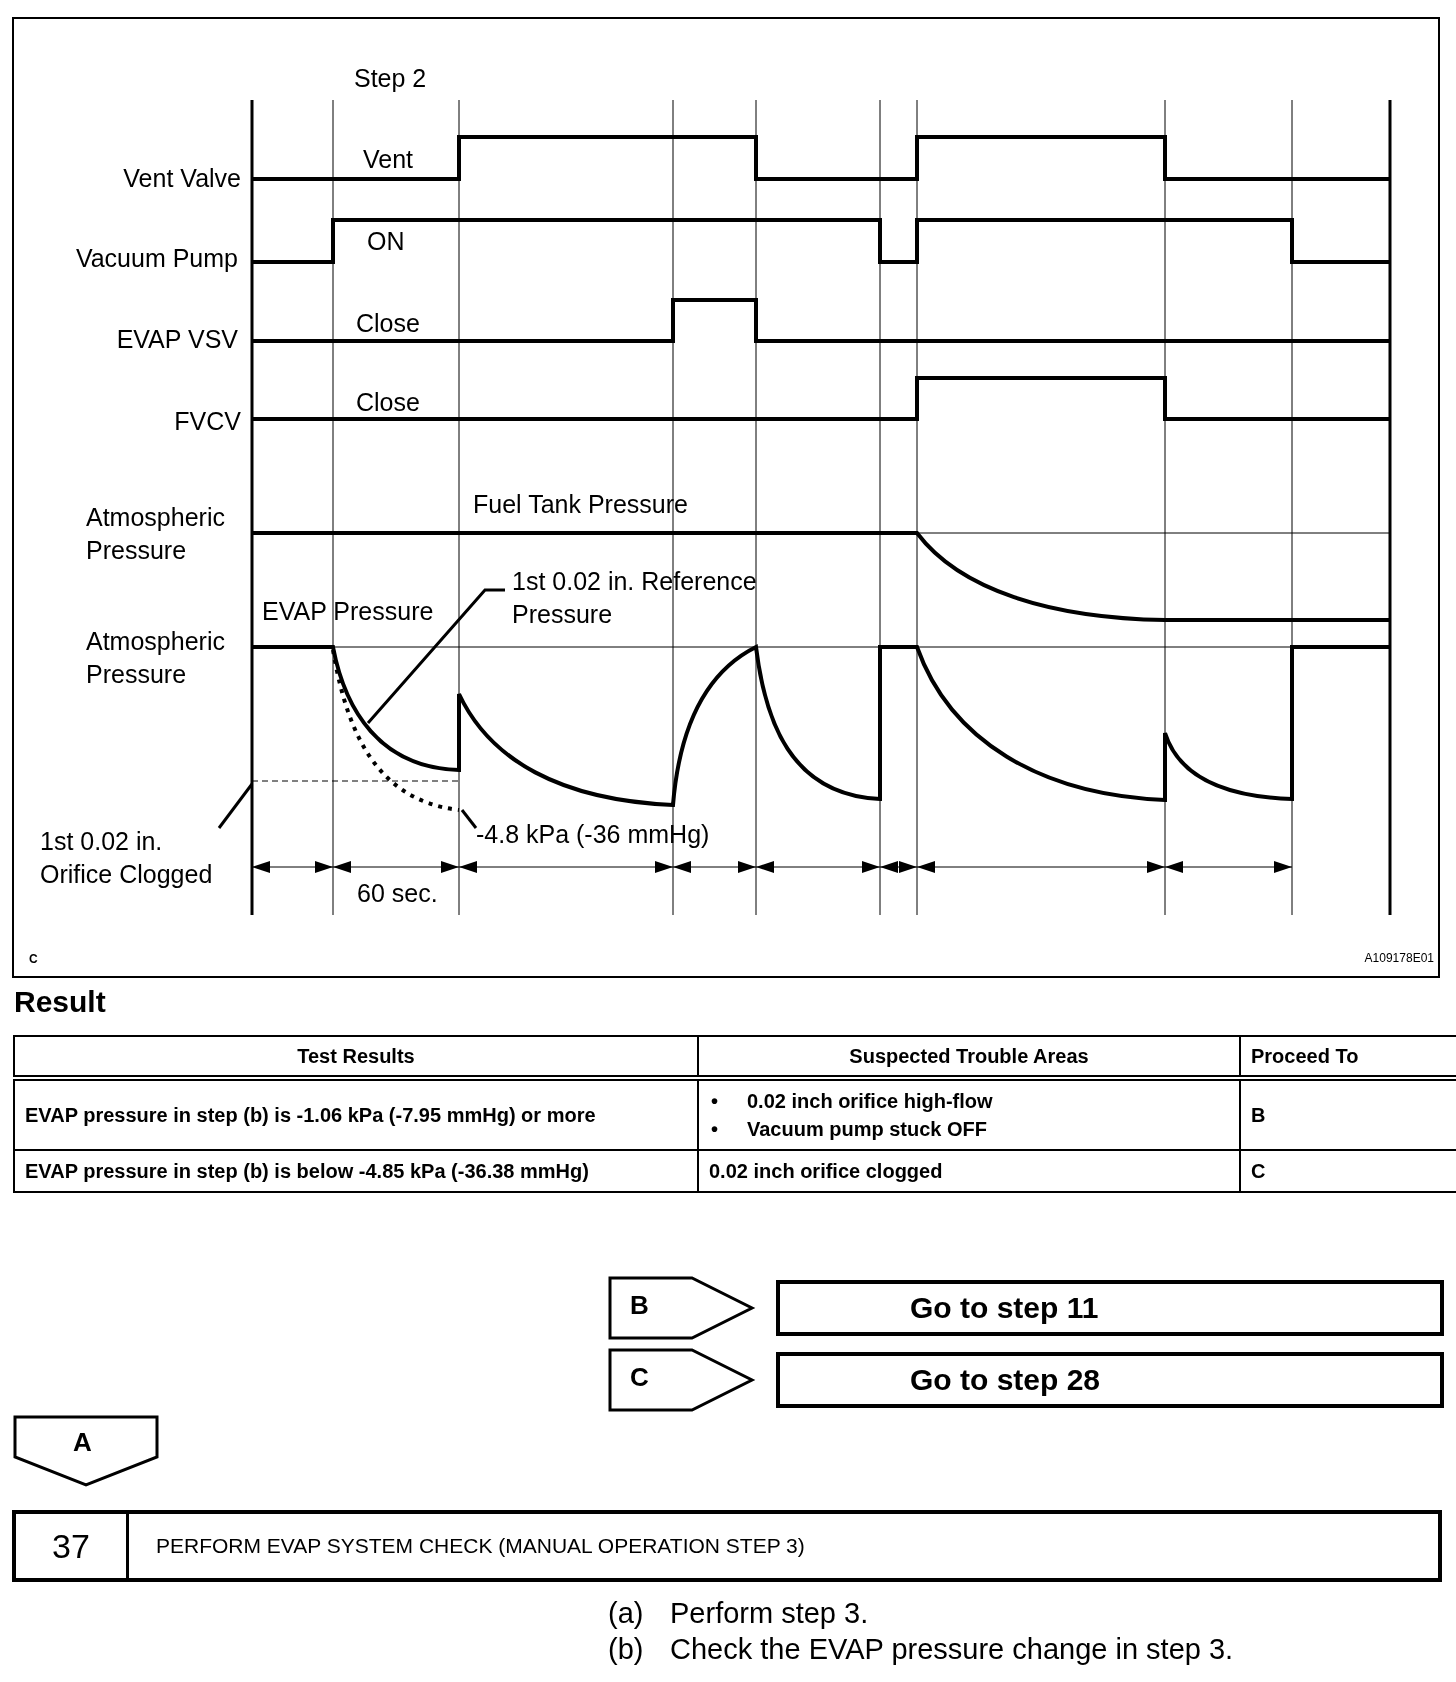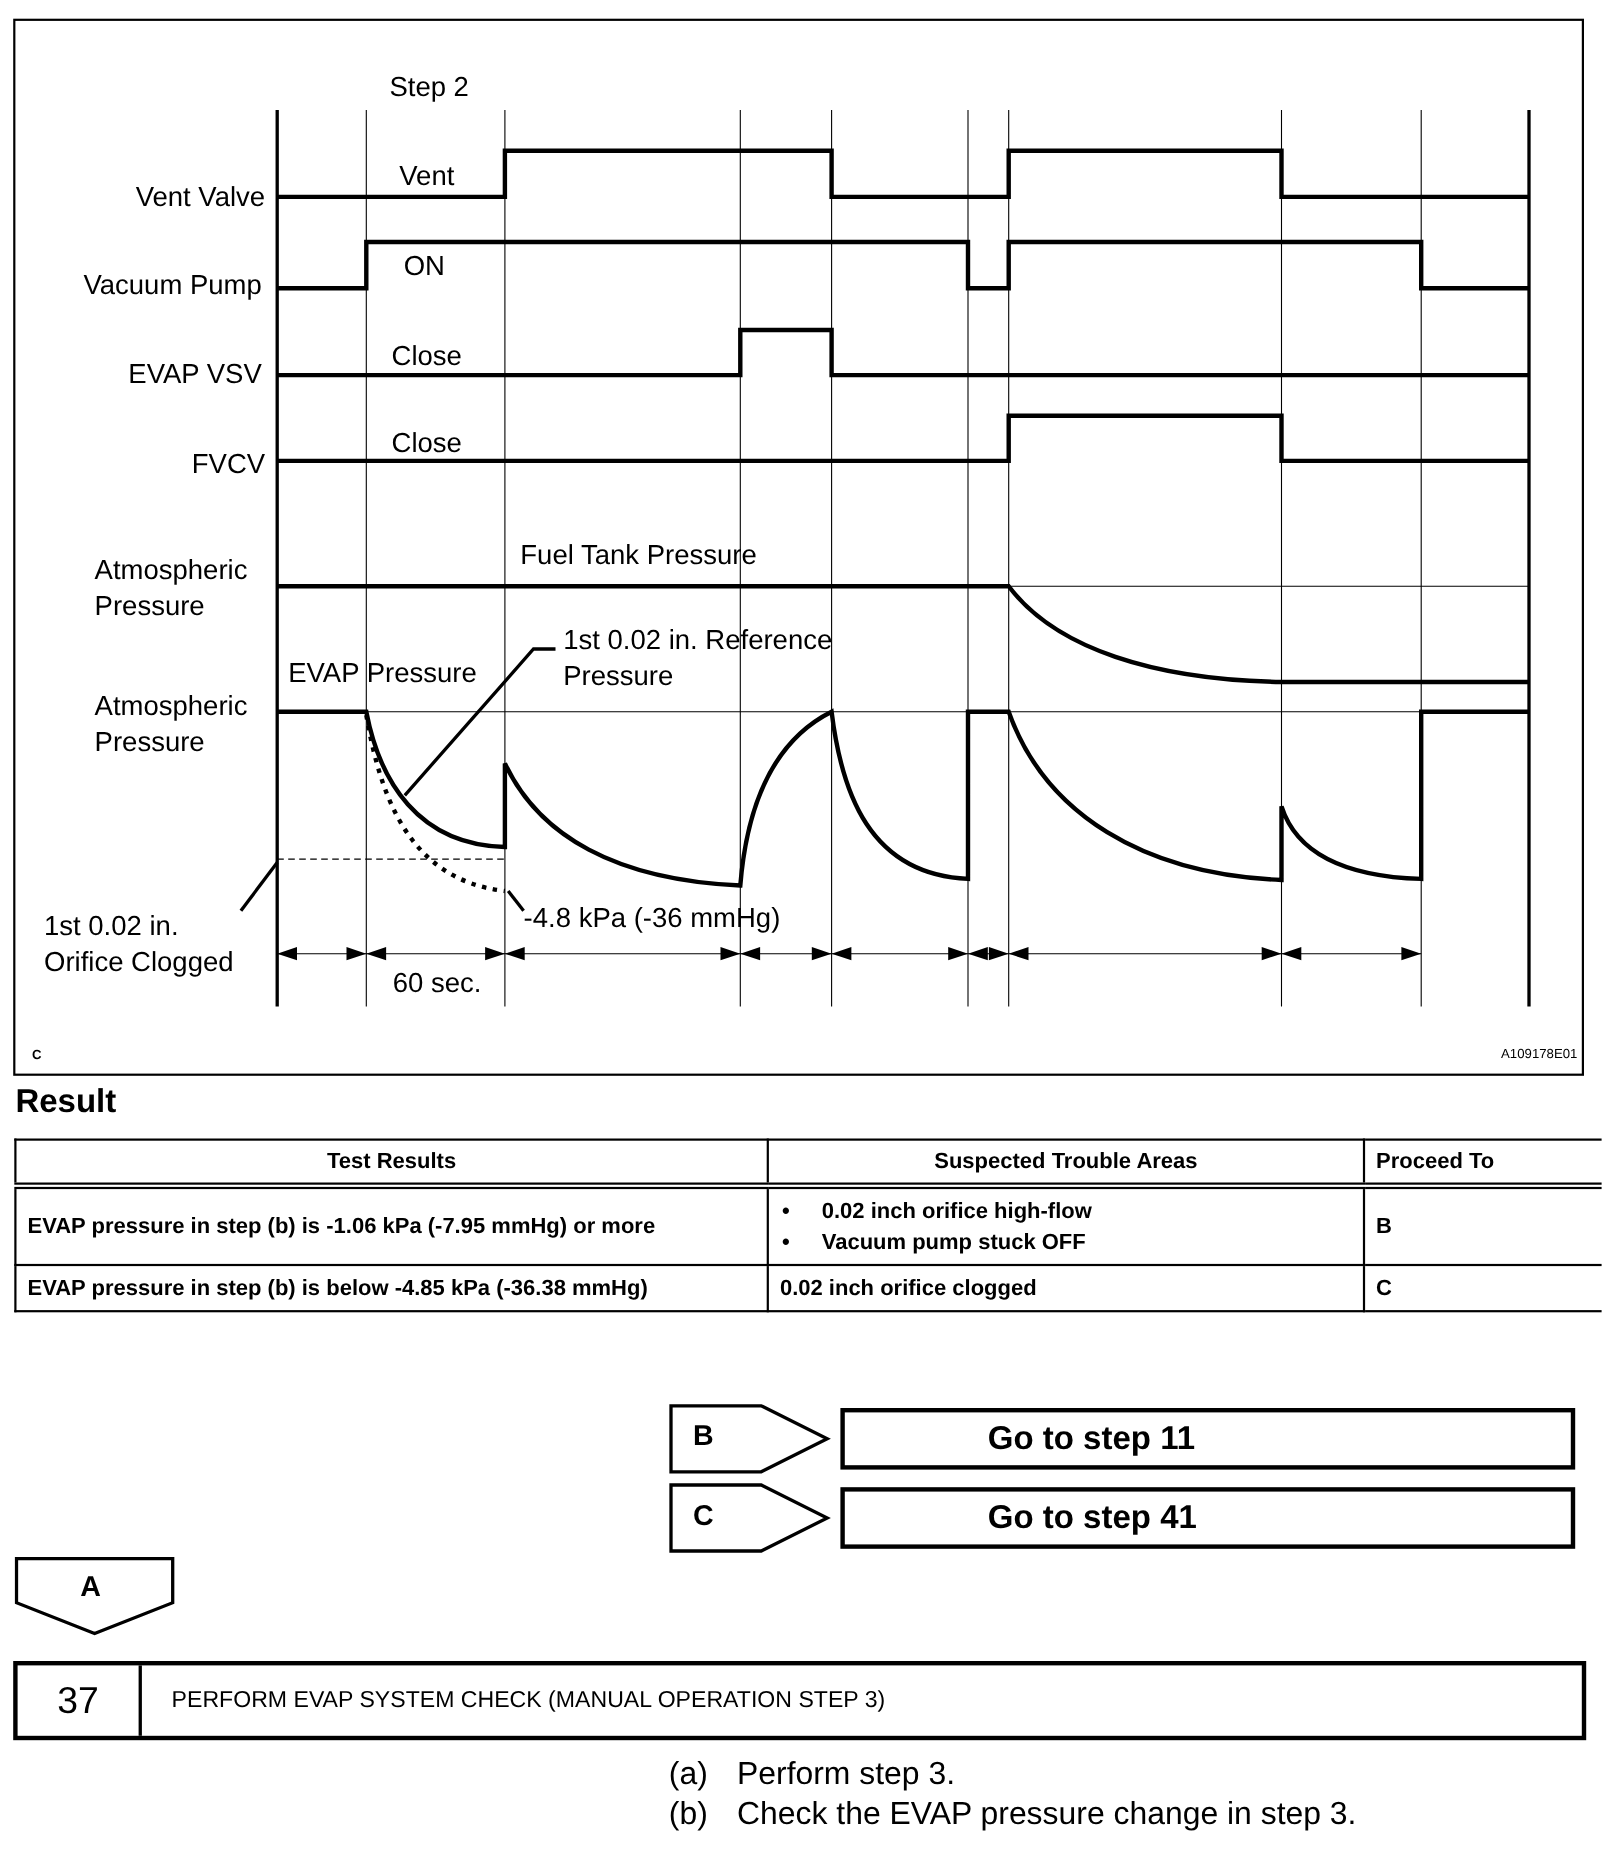--- a/index.html
+++ b/index.html
@@ -18,21 +18,21 @@
   table.results tr.r1 td { height:52px; }
   table.results tr.r2 td { height:52px; }
   table.results tr.r3 td { height:24px; }
   ul.bullets { margin:0; padding:0; list-style:none; }
   ul.bullets li { position:relative; padding-left:38px; line-height:28px; }
   ul.bullets li::before { content:"•"; position:absolute; left:2px; }
   .goto { position:absolute; display:flex; align-items:center; }
   .tag { position:relative; width:148px; height:64px; }
   .tag svg { position:absolute; left:0; top:0; }
   .tag span { position:absolute; left:22px; top:14px; font-size:26px; font-weight:bold; }
-  .goto-box { margin-left:8px; width:668px; height:56px; border:4px solid #000; box-sizing:border-box; font-size:30px; font-weight:bold; display:flex; align-items:center; padding-left:130px; }
+  .goto-box { margin-left:20px; width:668px; height:56px; border:4px solid #000; box-sizing:border-box; font-size:30px; font-weight:bold; display:flex; align-items:center; padding-left:130px; }
   .down-tag { position:absolute; left:13px; top:1415px; width:150px; height:75px; }
   .down-tag span { position:absolute; left:60px; top:12px; font-size:26px; font-weight:bold; }
   .step-header { position:absolute; left:12px; top:1510px; width:1430px; height:72px; border:4px solid #000; box-sizing:border-box; display:flex; }
   .step-num { width:110px; border-right:3px solid #000; font-size:34px; font-weight:normal; display:flex; align-items:center; justify-content:center; }
   .step-title { font-size:21px; font-weight:normal; display:flex; align-items:center; padding-left:27px; }
   .instr { position:absolute; left:608px; top:1595px; font-size:29px; line-height:36px; }
   .instr .row { display:flex; }
   .instr .mk { width:62px; }
 </style>
 </head>
@@ -175,21 +175,21 @@
   <div class="goto-box">Go to step 11</div>
 </div>
 
 <div class="goto" style="left:608px; top:1348px;">
   <div class="tag">
     <svg width="148" height="64">
         <polygon points="2,2 84,2 144,32 84,62 2,62" fill="#fff" stroke="#000" stroke-width="3"></polygon>
       </svg>
     <span>C</span>
   </div>
-  <div class="goto-box">Go to step 41</div>
+  <div class="goto-box">Go to step 28</div>
 </div>
 
 <div class="down-tag">
   <svg width="150" height="75">
       <polygon points="2,2 144,2 144,42 73,70 2,42" fill="#fff" stroke="#000" stroke-width="3"></polygon>
     </svg>
   <span>A</span>
 </div>
 
 <div class="step-header">

